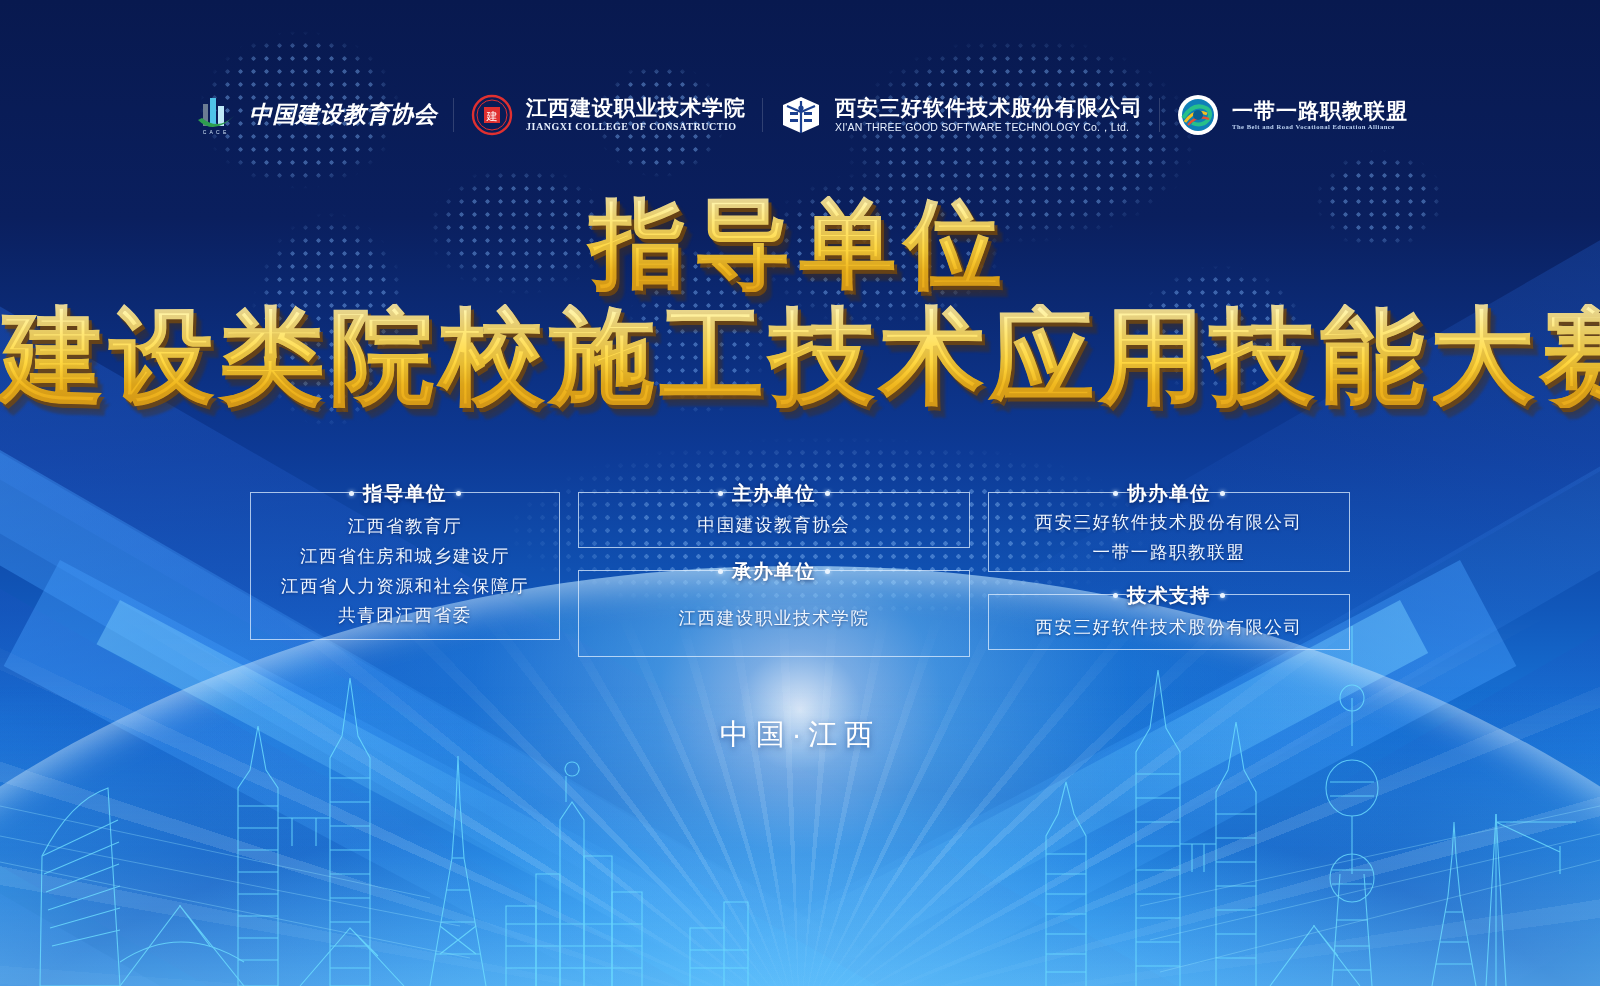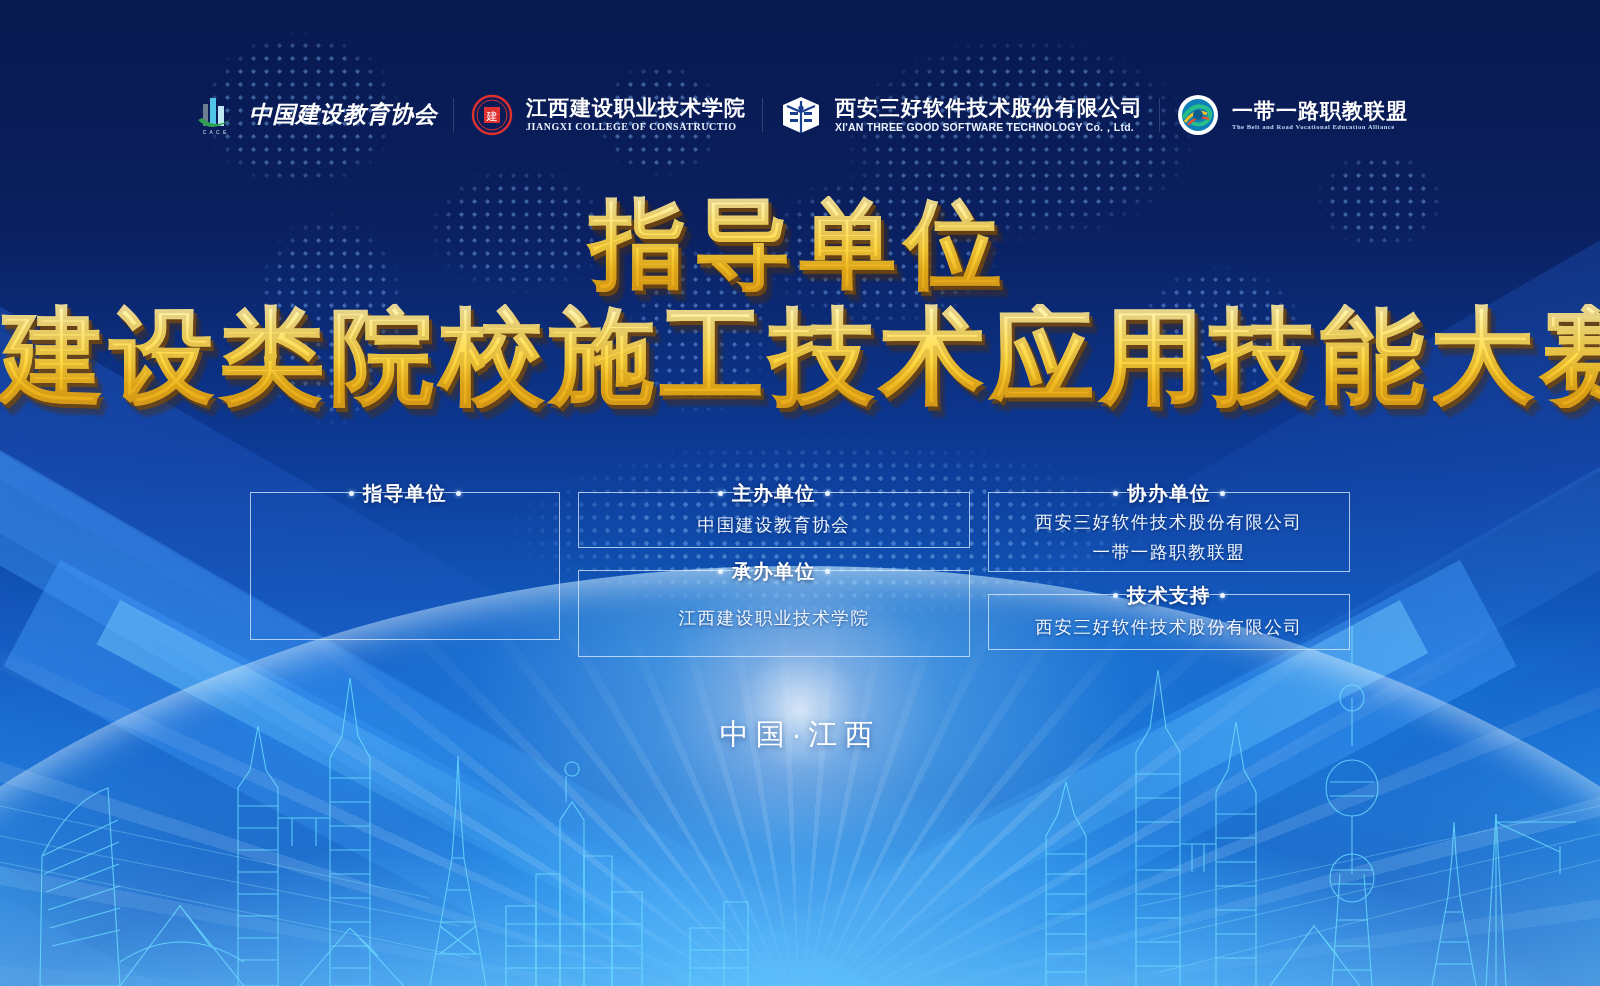--- a/index.html
+++ b/index.html
@@ -100,21 +100,21 @@
   .skyline svg{display:block;}
 
   
   .logobar{position:absolute;left:0;top:84px;width:1600px;height:62px;display:flex;align-items:center;justify-content:center;gap:0;}
   .logo{display:flex;align-items:center;gap:11px;padding:0 16px;position:relative;}
   .logo + .logo::before{content:"";position:absolute;left:0;top:6px;bottom:6px;width:1px;background:rgba(255,255,255,.16);}
   .lg-txt{display:flex;flex-direction:column;justify-content:center;}
   .lg-cn{color:#fff;font-size:21px;font-weight:700;letter-spacing:1px;line-height:1.12;white-space:nowrap;}
   .lg-cn.script{font-family:"Liberation Serif","DejaVu Serif",serif;font-style:italic;font-size:23px;letter-spacing:0.5px;}
   .lg-en{color:#e8f1ff;font-size:10px;font-weight:700;letter-spacing:.55px;line-height:1.25;white-space:nowrap;margin-top:1px;font-family:"Liberation Serif","DejaVu Serif",serif;}
-  .lg-en.sans{font-family:"Liberation Sans",sans-serif;letter-spacing:.2px;font-size:10.5px;font-weight:700;}
+  .lg-en.sans{font-family:"Liberation Sans",sans-serif;letter-spacing:.2px;font-size:10.5px;font-weight:400;}
   .lg-en.tiny{font-size:6.6px;letter-spacing:.5px;color:#bcd2f2;}
 
   .mark{width:46px;height:46px;flex:0 0 46px;position:relative;}
 
   
   .title-wrap{position:absolute;left:0;top:196px;width:1600px;text-align:center;}
   .tline{
     font-family:"DejaVu Sans","Liberation Sans",sans-serif;
     font-weight:700;white-space:nowrap;line-height:1;
     background:linear-gradient(180deg,#fff7b8 0%,#ffe879 26%,#ffd740 56%,#f0b71e 78%,#e8a81a 100%);
@@ -320,20 +320,26 @@
 
   <div class="boxes">
 
     <div class="col" style="width:310px;">
       <div class="box" style="height:148px;">
         <div class="box-label">
           <span class="dot"></span>
           <span class="cap">指导单位</span>
           <span class="dot"></span>
         </div>
+        <div class="box-body">
+          <div>江西省教育厅</div>
+          <div>江西省住房和城乡建设厅</div>
+          <div>江西省人力资源和社会保障厅</div>
+          <div>共青团江西省委</div>
+        </div>
       </div>
     </div>
 
     <div class="col" style="width:392px;justify-content:flex-end;">
       <div class="box" style="height:54px;">
         <div class="box-label">
           <span class="dot"></span>
           <span class="cap">主办单位</span>
           <span class="dot"></span>
         </div>

